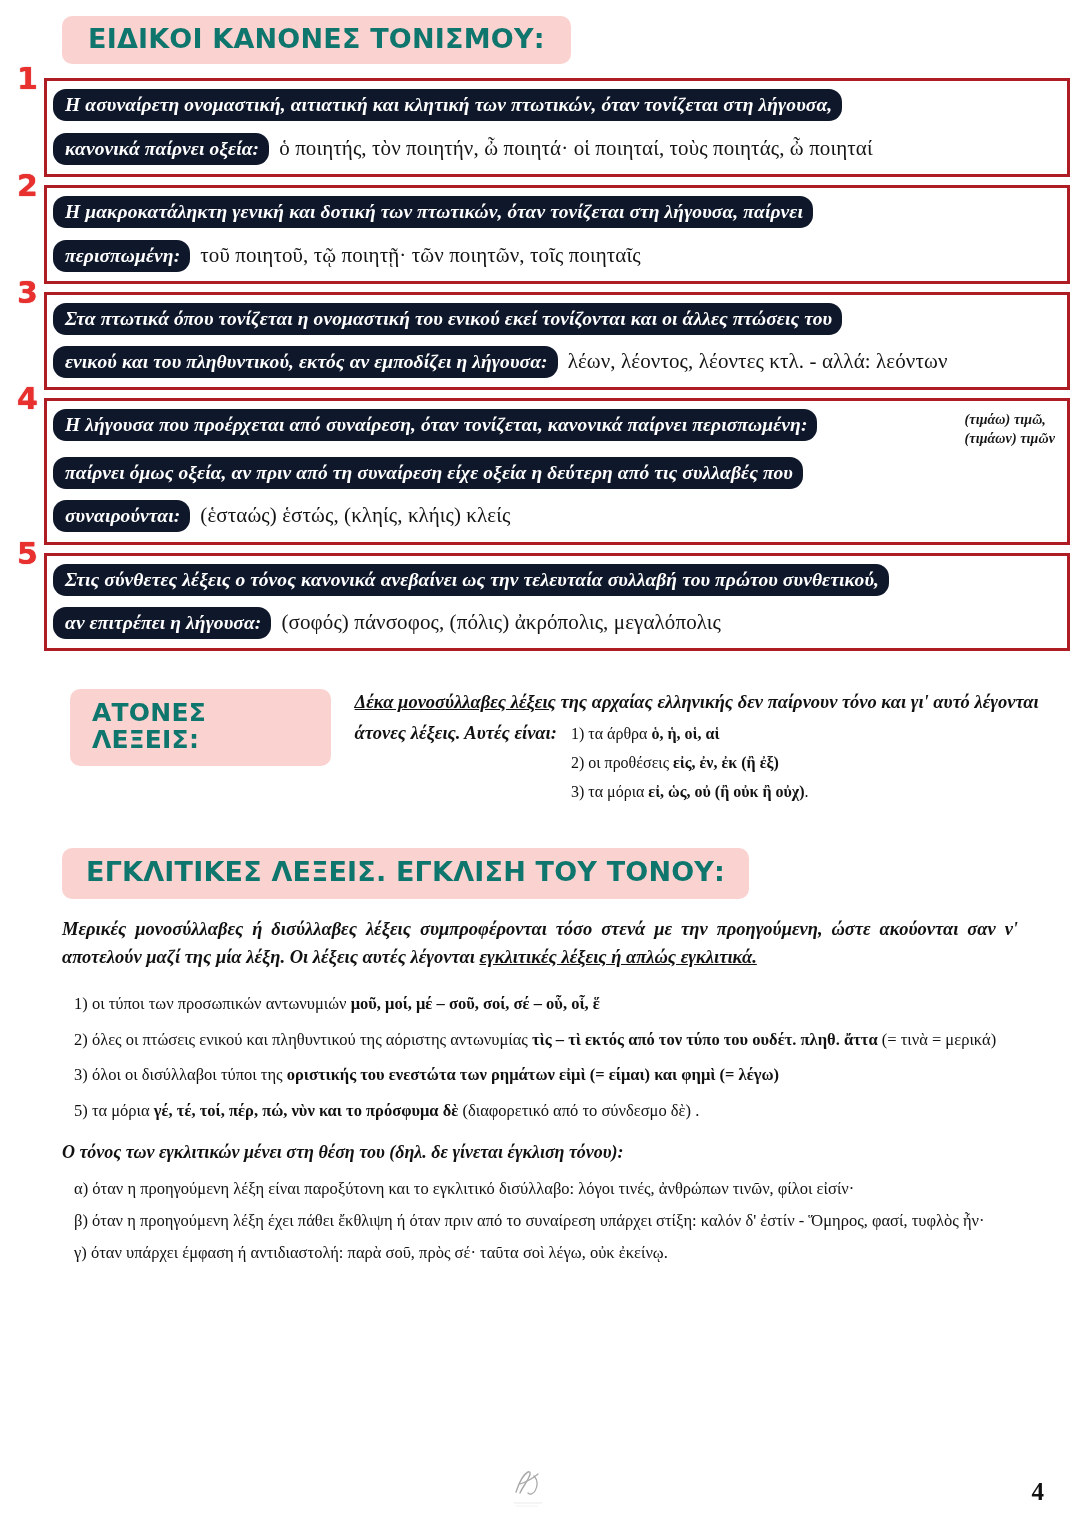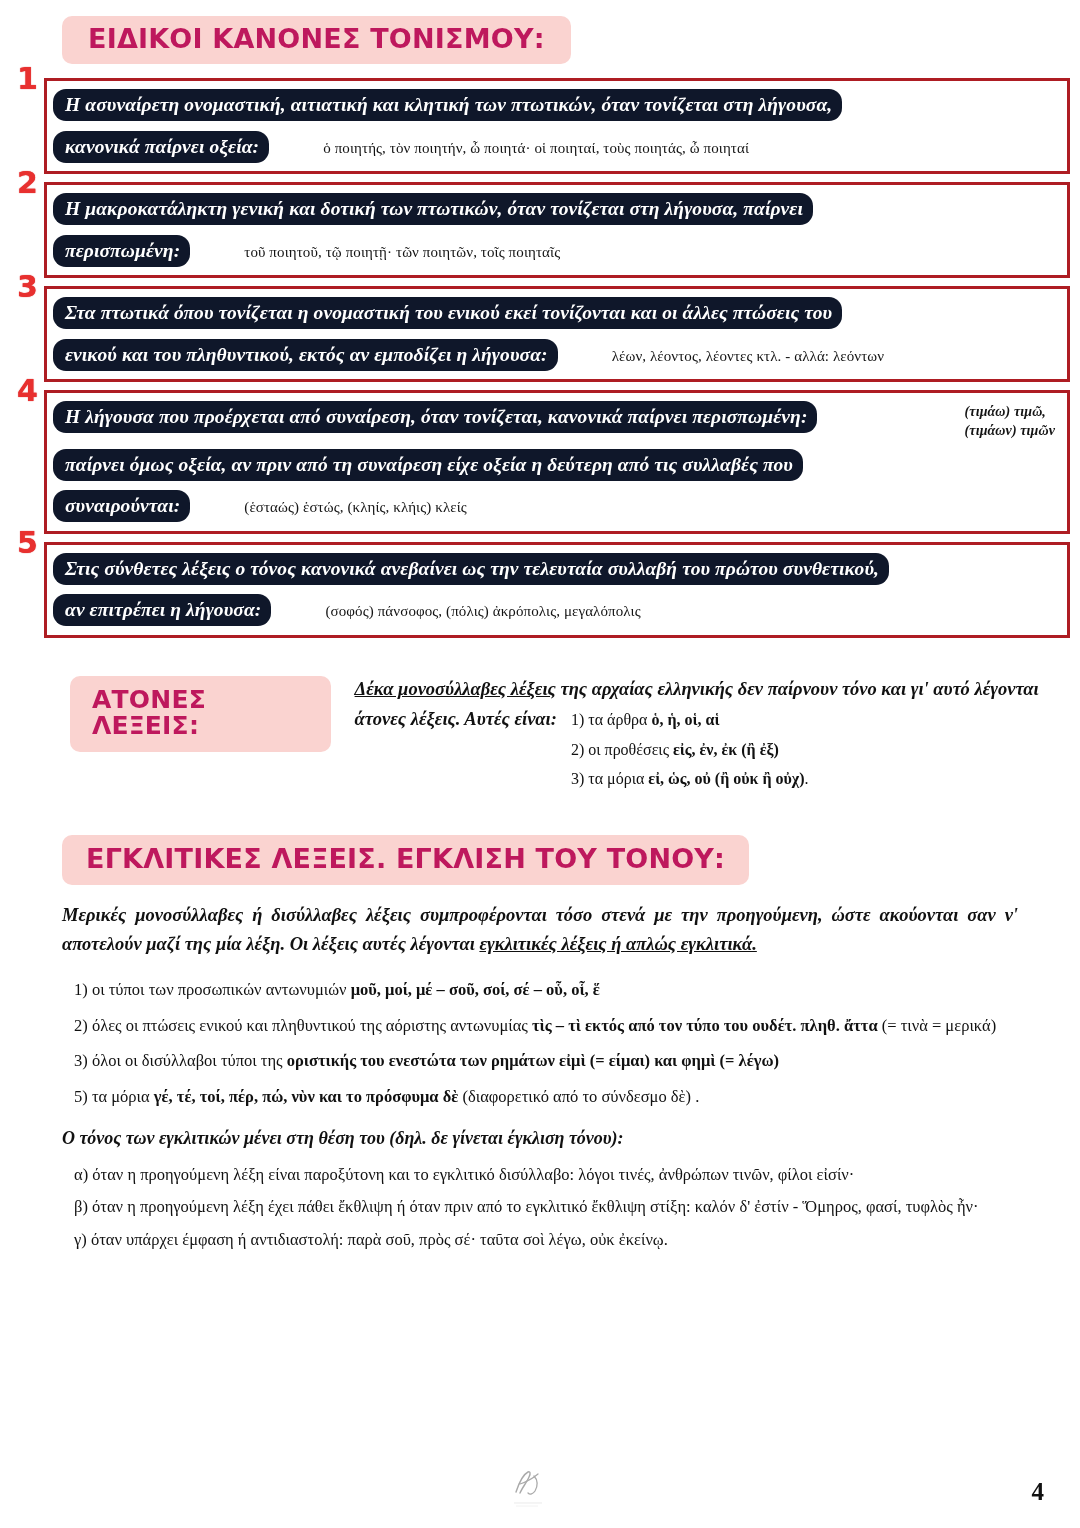--- a/index.html
+++ b/index.html
@@ -24,21 +24,21 @@
   }
 
   
   .pink-head {
     display: inline-block;
     background: #fad3d0;
     border-radius: 10px;
     padding: 9px 26px 11px 26px;
     font-family: "DejaVu Sans", "Liberation Sans", sans-serif;
     font-weight: bold;
-    color: #be185d;
+    color: #0f766e;
     letter-spacing: 0.2px;
     line-height: 1.05;
   }
   #head-main { margin: 16px 0 0 62px; font-size: 27px; }
   #head-atones {
     font-size: 25px;
     padding: 11px 22px 13px 22px;
     margin: 0;
   }
   #head-egklitikes {
@@ -89,25 +89,24 @@
     border-radius: 13px;
     box-decoration-break: clone;
     -webkit-box-decoration-break: clone;
     padding: 5px 10px 6px 12px;
   }
 
   .ex {
     font-style: normal;
     font-weight: normal;
     color: #141414;
-    font-size: 15px;
+    font-size: 21px;
     letter-spacing: 0.1px;
     padding-left: 10px;
     white-space: nowrap;
-    margin-left: 44px;
   }
   .ex-right {
     position: absolute;
     right: 6px;
     top: 4px;
     text-align: left;
     font-size: 14px;
     line-height: 1.35;
     color: #141414;
     white-space: nowrap;
@@ -330,21 +329,21 @@
 
     <div class="egk-sub">Ο τόνος των εγκλιτικών μένει στη θέση του (δηλ. δε γίνεται έγκλιση τόνου):</div>
 
     <div class="egk-list2">
       <div class="li">
         <span>α)</span>
         <span>όταν η προηγούμενη λέξη είναι παροξύτονη και το εγκλιτικό δισύλλαβο: λόγοι τινές, ἀνθρώπων τινῶν, φίλοι εἰσίν·</span>
       </div>
       <div class="li">
         <span>β)</span>
-        <span>όταν η προηγούμενη λέξη έχει πάθει ἔκθλιψη ή όταν πριν από το εγκλιτικό ἔκθλιψη στίξη: καλόν δ' ἐστίν - Ὅμηρος, φασί, τυφλὸς ἦν·</span>
+        <span>όταν η προηγούμενη λέξη έχει πάθει ἔκθλιψη ή όταν πριν από το συναίρεση υπάρχει στίξη: καλόν δ' ἐστίν - Ὅμηρος, φασί, τυφλὸς ἦν·</span>
       </div>
       <div class="li">
         <span>γ)</span>
         <span>όταν υπάρχει έμφαση ή αντιδιαστολή: παρὰ σοῦ, πρὸς σέ· ταῦτα σοὶ λέγω, οὐκ ἐκείνῳ.</span>
       </div>
     </div>
   </div>
 
   
   <div class="watermark">

